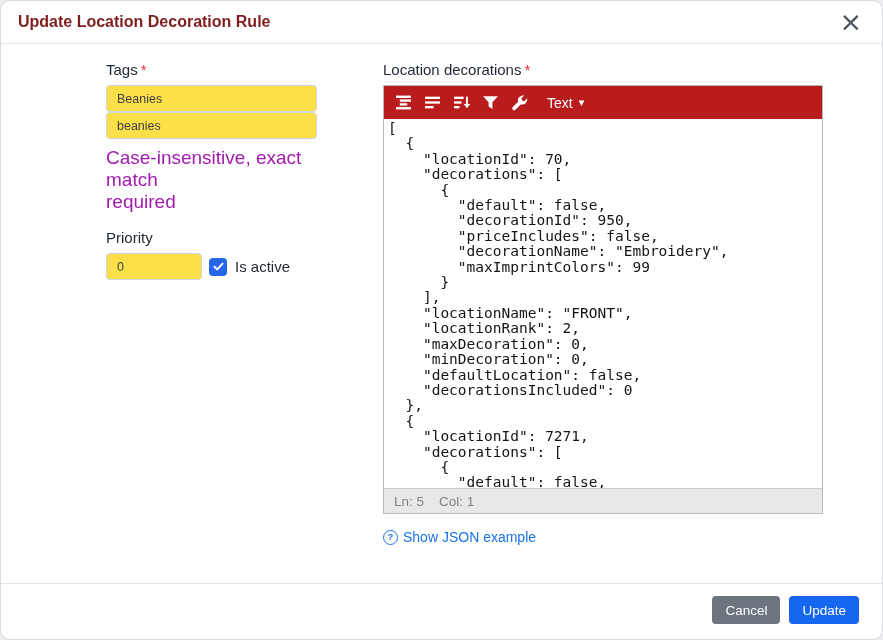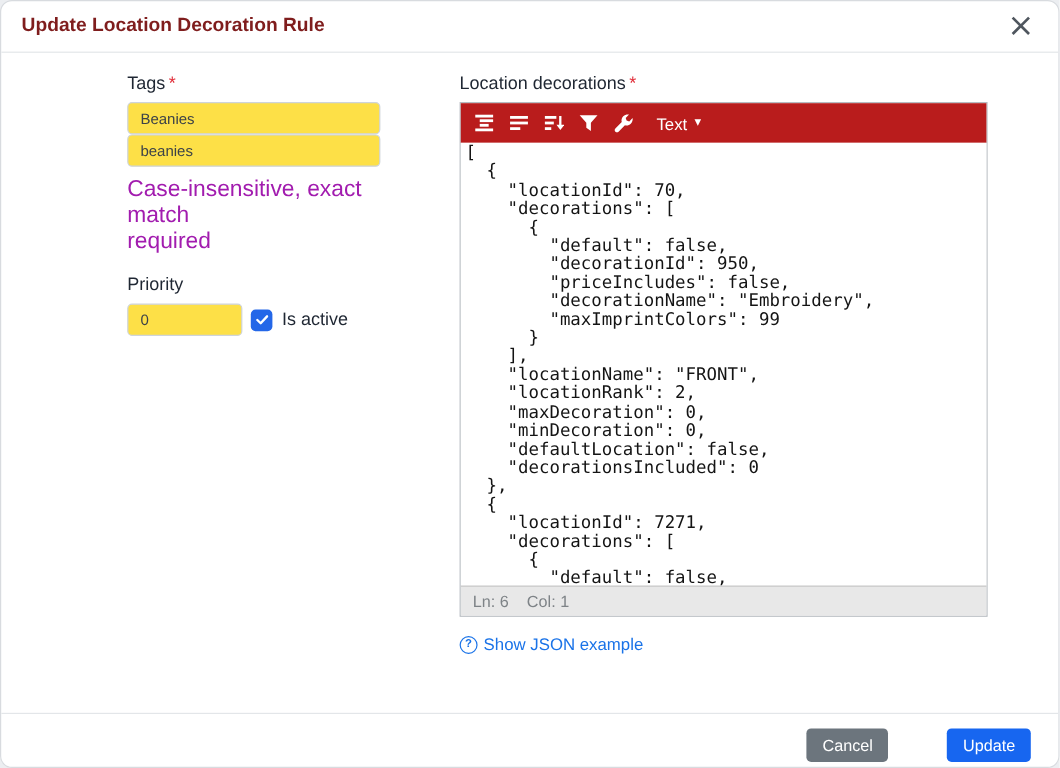--- a/index.html
+++ b/index.html
@@ -128,30 +128,30 @@
     border:1.5px solid #1a73e8;
     display:inline-flex; align-items:center; justify-content:center;
     font-size:9.5px; font-weight:700; line-height:1;
     flex:0 0 auto;
   }
   .dialog-footer {
     flex:0 0 auto;
     border-top:1px solid #e3e6e9;
     display:flex; justify-content:flex-end; align-items:center;
     gap:9px;
-    padding:12px 23px 4px;
+    padding:12px 23px 15px;
   }
   .btn {
     border:none; border-radius:4px; cursor:pointer;
     font-size:13.5px; font-family:inherit;
     padding:0 13px; color:#fff;
     height:28px;
   }
   .btn-secondary { background:#6c757d; }
-  .btn-primary { background:#1766f0;margin-left:40px; }
+  .btn-primary { background:#1766f0; }
 </style>
 </head>
 <body>
 
 <div class="dialog">
 
   <header class="dialog-header">
     <h1 class="dialog-title">Update Location Decoration Rule</h1>
     <button class="close-btn">
       <span>×</span>
@@ -252,21 +252,21 @@
     "decorationsIncluded": 0
   },
   {
     "locationId": 7271,
     "decorations": [
       {
         "default": false,</pre>
         </div>
 
         <div class="editor-statusbar">
-          <span>Ln: 6</span>
+          <span>Ln: 5</span>
           <span>Col: 1</span>
         </div>
 
       </div>
 
       <a class="example-link">
         <span class="help-icon">?</span>
         <span>Show JSON example</span>
       </a>
 

